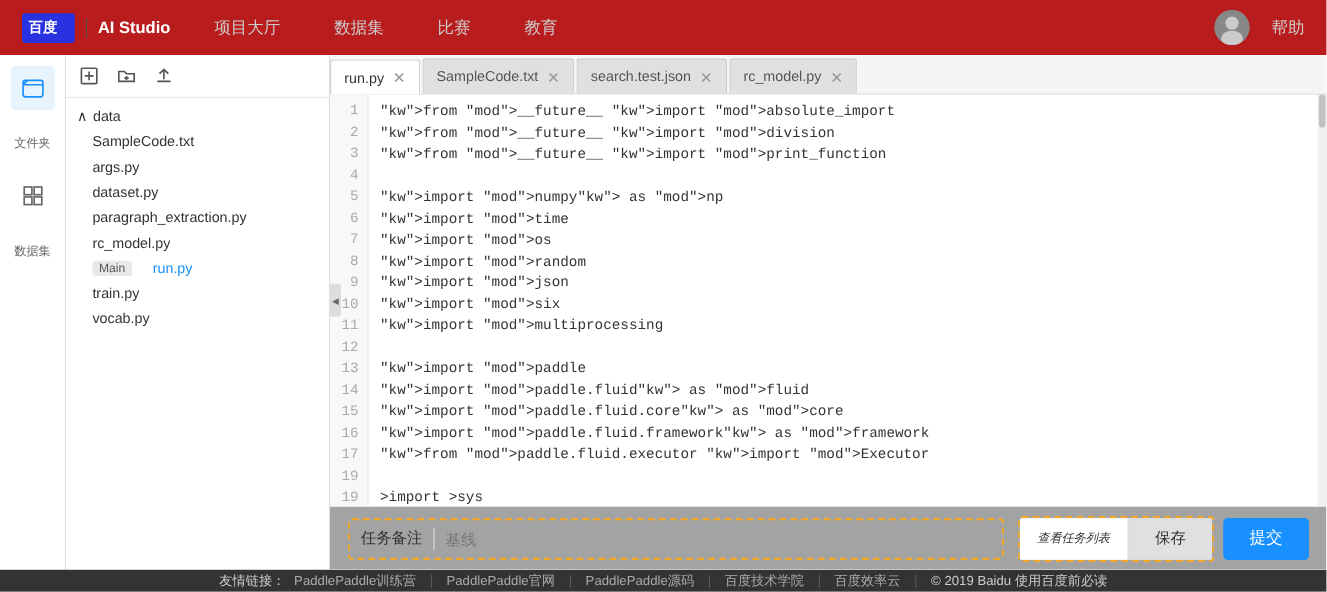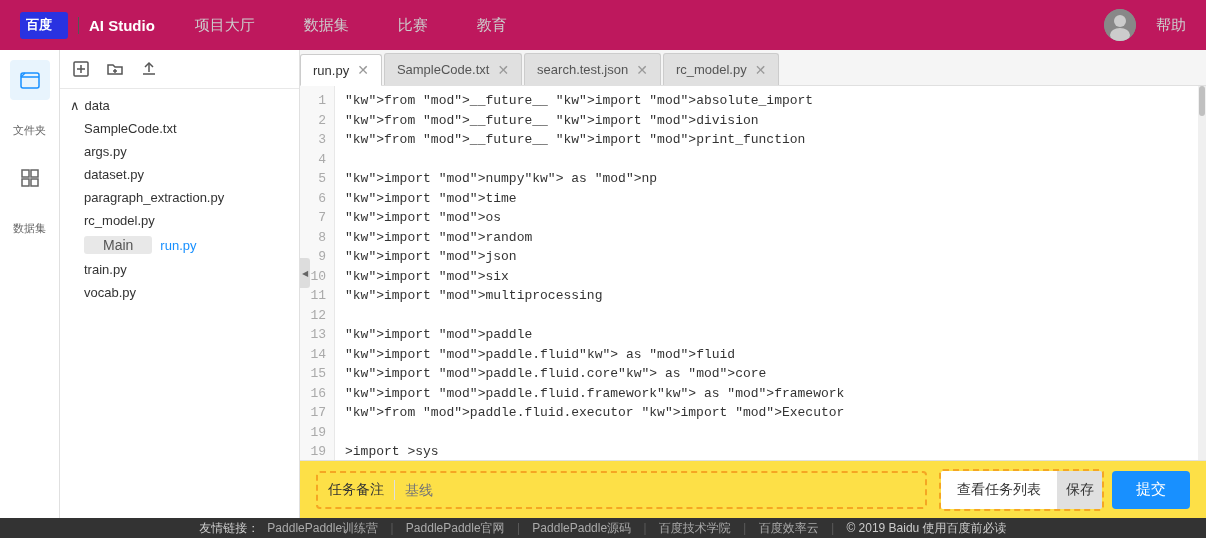--- a/index.html
+++ b/index.html
@@ -1,20 +1,20 @@
 <!DOCTYPE html>
 <html><head>
   <meta charset="utf-8">
   <style>
     * { box-sizing: border-box; margin: 0; padding: 0; }
     body { font-family: 'Microsoft YaHei', Arial, sans-serif; background: #f0f0f0; width: 1206px; height: 538px; overflow: hidden; display: flex; flex-direction: column; }
 
     
     .topnav {
-      background: #be185d;
+      background: #b91c1c;
       height: 50px;
       display: flex;
       align-items: center;
       padding: 0 20px;
       flex-shrink: 0;
     }
     .topnav-logo {
       display: flex;
       align-items: center;
       color: #fff;
@@ -154,24 +154,24 @@
       display: flex;
       align-items: center;
       gap: 5px;
     }
     .file-tree-item.active-file {
       color: #1890ff;
     }
     .main-badge {
       background: #e8e8e8;
       color: #555;
-      font-size: 14px;
-      padding: 1px 19px;
+      font-size: 11px;
+      padding: 1px 6px;
       border-radius: 3px;
-      margin-right: 3px;
+      margin-right: 14px;
     }
 
     
     .editor-area {
       flex: 1;
       display: flex;
       flex-direction: column;
       background: #fff;
       overflow: hidden;
     }
@@ -262,21 +262,21 @@
       width: 6px;
       height: 30px;
       background: #c0c0c0;
       margin: 0 auto;
       border-radius: 3px;
     }
 
     
     .bottom-bar {
       height: 58px;
-      background: #fde047;
+      background: #a3a3a3;
       border-top: 1px solid #e0e0e0;
       display: flex;
       align-items: center;
       padding: 0 16px;
       gap: 12px;
       flex-shrink: 0;
       position: relative;
     }
     .task-note-label {
       font-size: 14px;
@@ -305,28 +305,29 @@
       width: 1px;
       height: 20px;
       background: #e0e0e0;
     }
     .view-tasks-btn {
       height: 38px;
       padding: 0 16px;
       border: 2px dashed #f5a623;
       border-radius: 4px;
       background: #fff;
-      font-size: 14px;
+      font-size: 11px;
       color: #333;
       cursor: pointer;
       white-space: nowrap;
+      font-style: italic;
     }
     .save-btn {
       height: 38px;
-      padding: 0 8px;
+      padding: 0 24px;
       background: #e0e0e0;
       border: none;
       border-radius: 4px;
       font-size: 14px;
       color: #333;
       cursor: pointer;
     }
     .submit-btn {
       height: 38px;
       padding: 0 24px;

